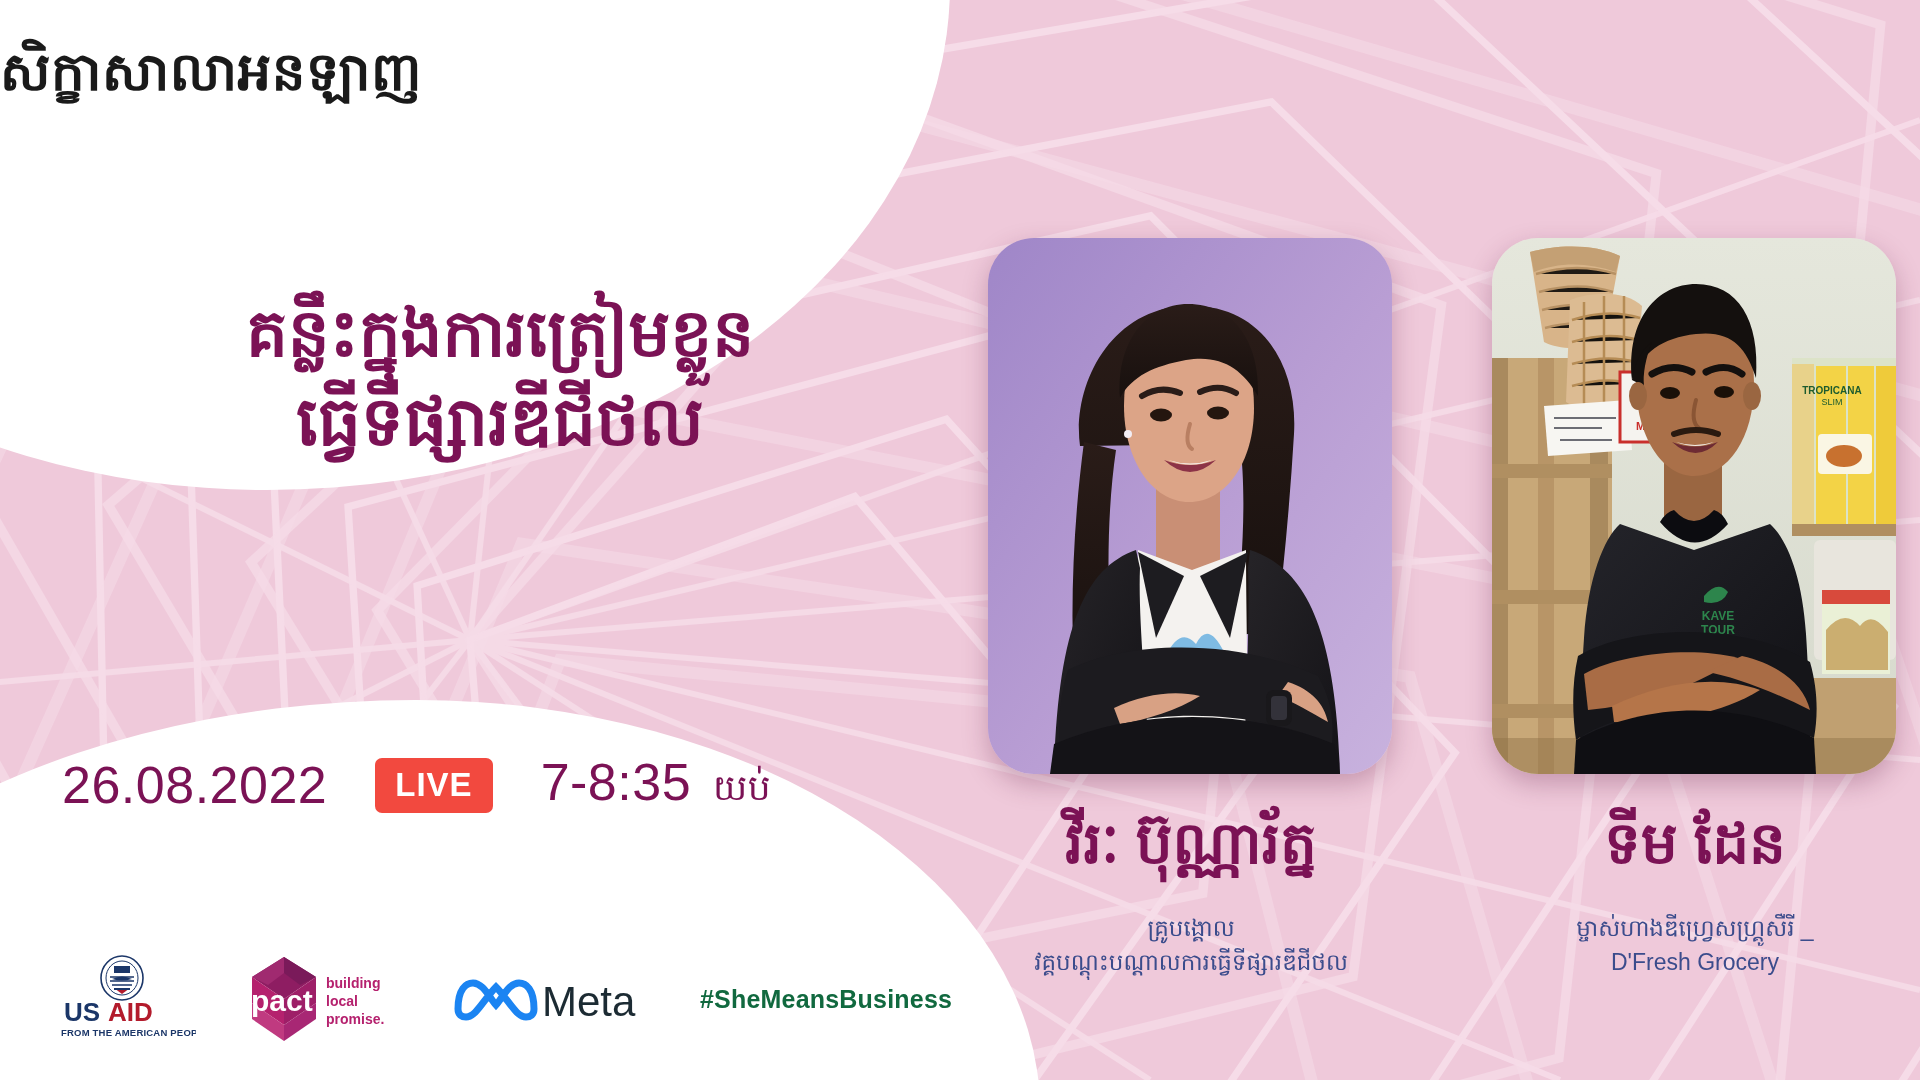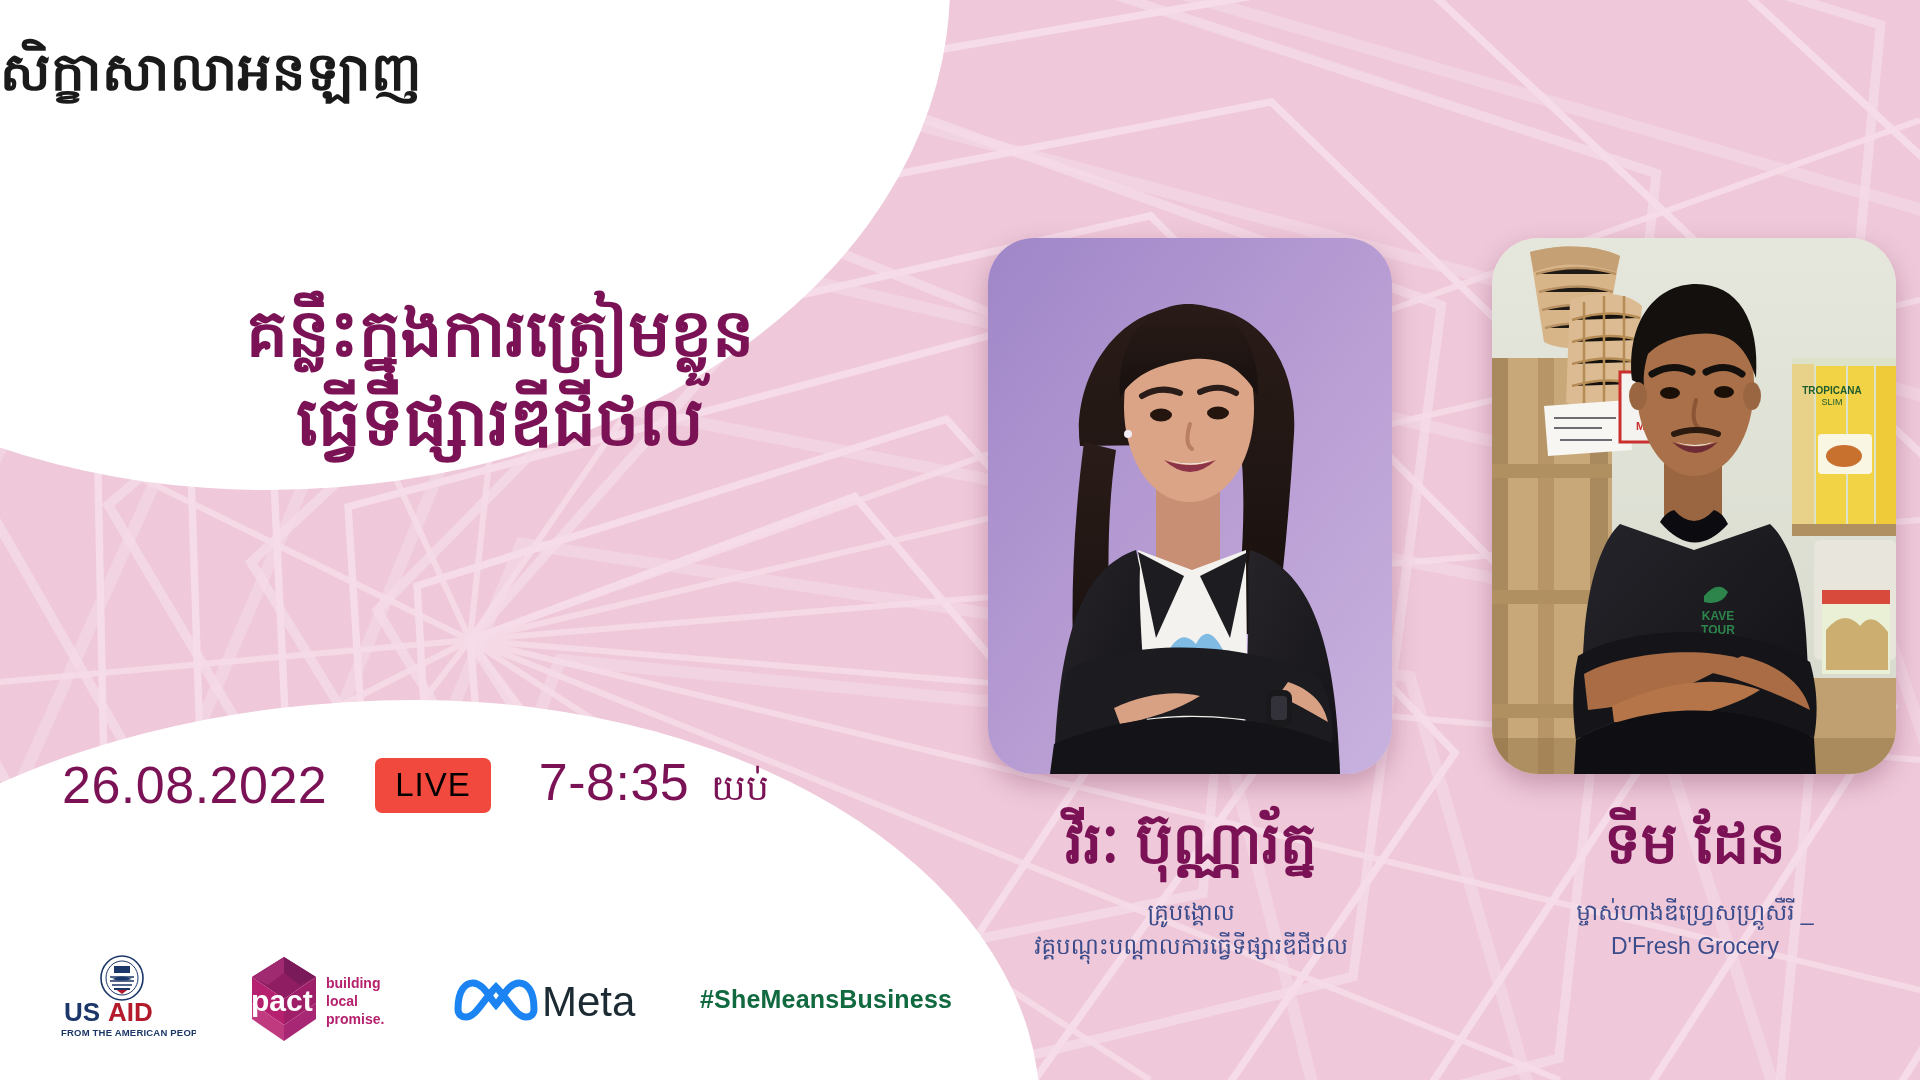--- a/index.html
+++ b/index.html
@@ -77,23 +77,23 @@
     gap: 48px;
   }
   .dt-date {
     color: #7B1255;
     font-size: 52px;
     font-weight: 400;
     letter-spacing: 0.5px;
   }
   .live-badge {
     background: #F2493F;
-    color: #000000;
+    color: #ffffff;
     font-size: 33px;
-    font-weight: 400;
+    font-weight: 700;
     letter-spacing: 1px;
     padding: 10px 20px 12px;
     border-radius: 7px;
     line-height: 1;
   }
   .dt-time {
     color: #7B1255;
     font-size: 52px;
     font-weight: 400;
     letter-spacing: 0.5px;
@@ -127,21 +127,21 @@
     color: #7B1255;
     font-size: 58px;
     font-weight: 800;
     line-height: 1.22;
     white-space: nowrap;
   }
   .sp-role {
     color: #3B4C8C;
     font-size: 23px;
     line-height: 1.5;
-    margin-top: 16px;
+    margin-top: 32px;
   }
   .sp-role div { white-space: nowrap; }
 
   
   .footer-logos {
     position: absolute;
     z-index: 7;
     left: 48px; bottom: 36px;
     height: 90px;
     display: flex;

